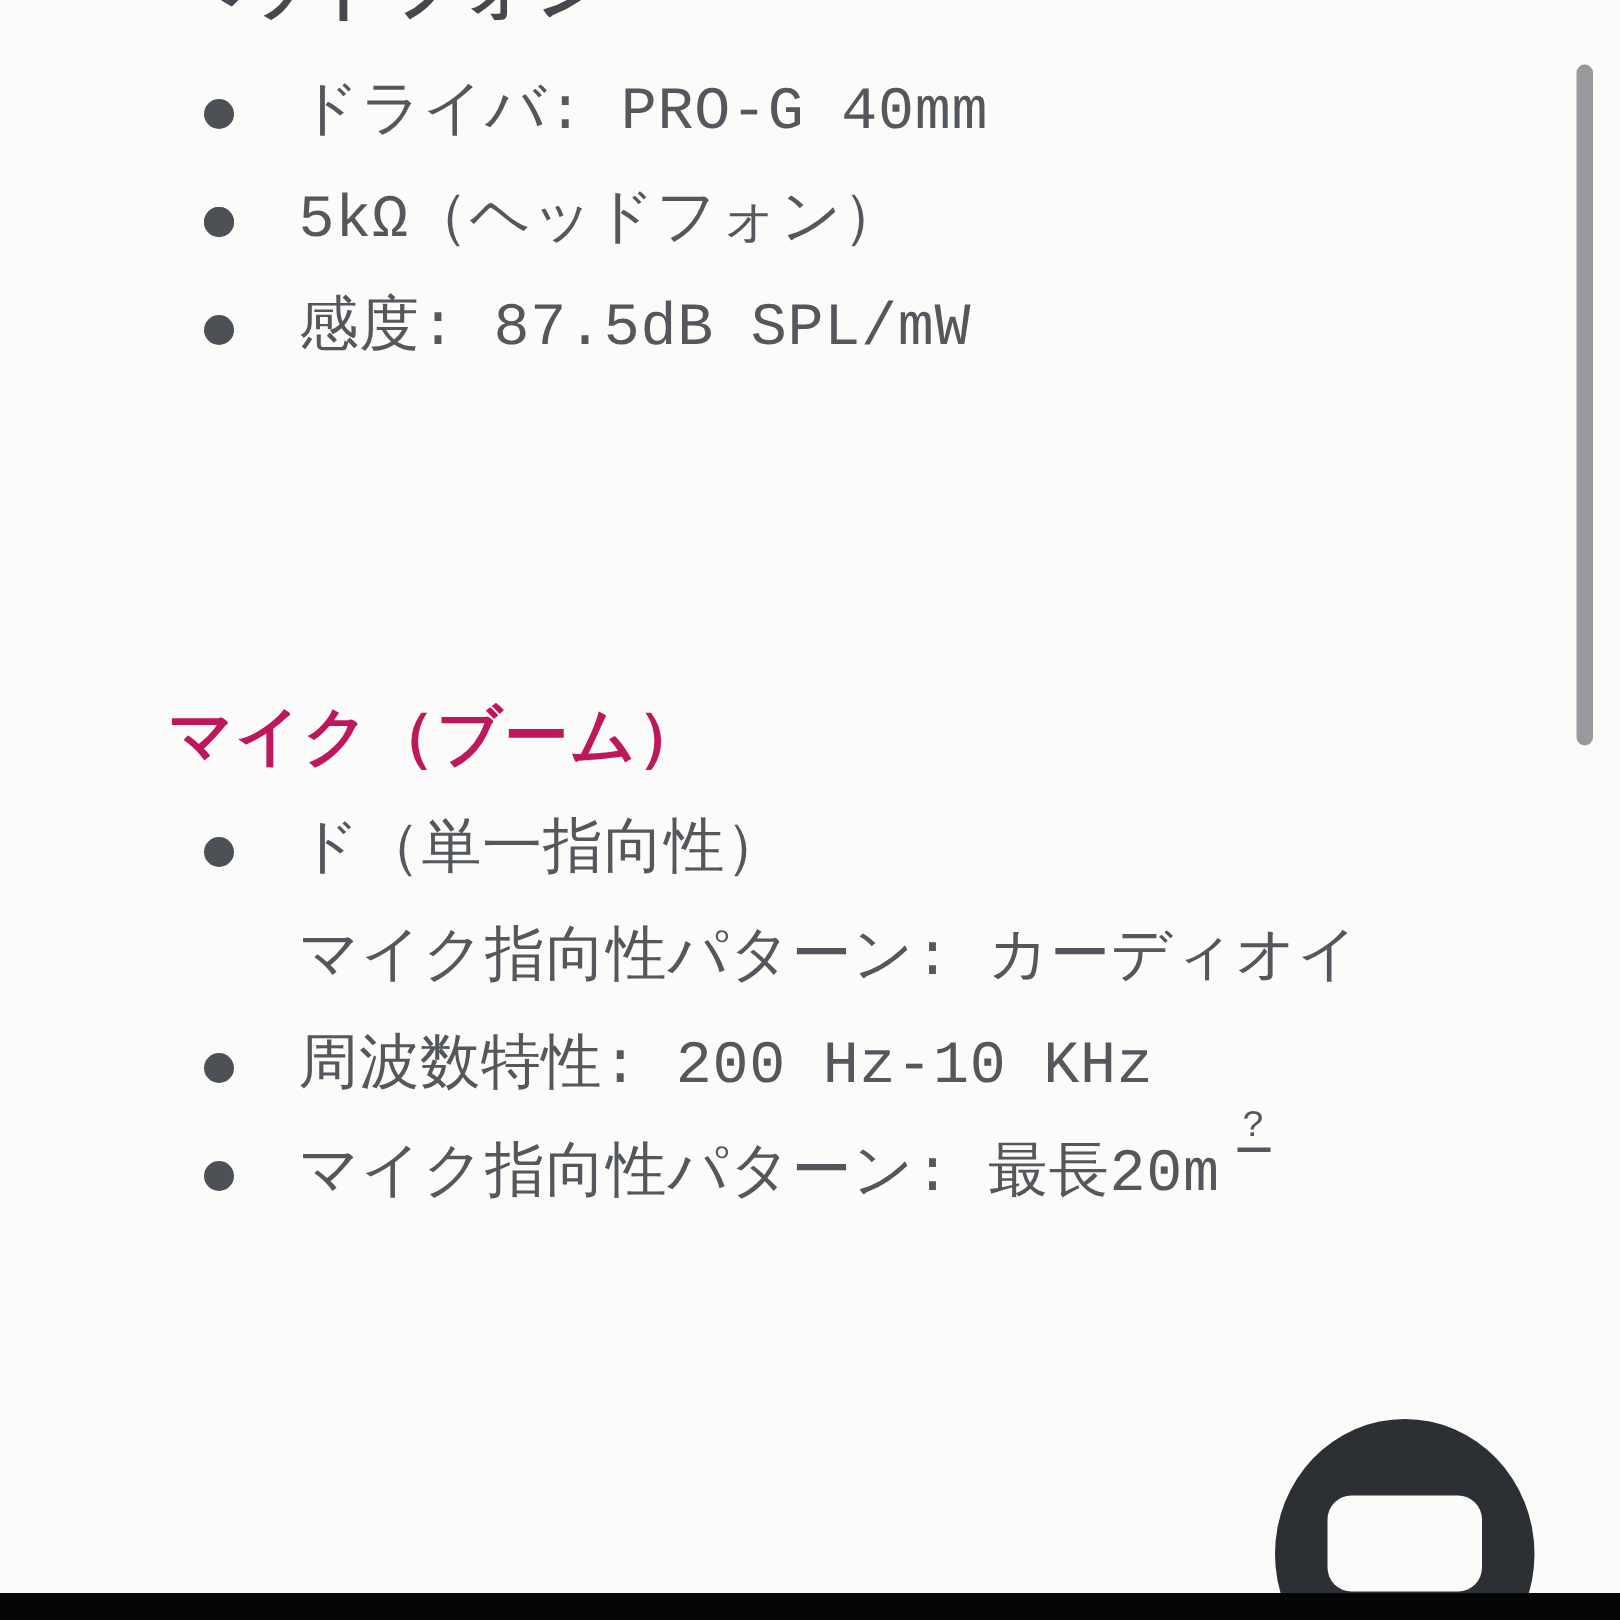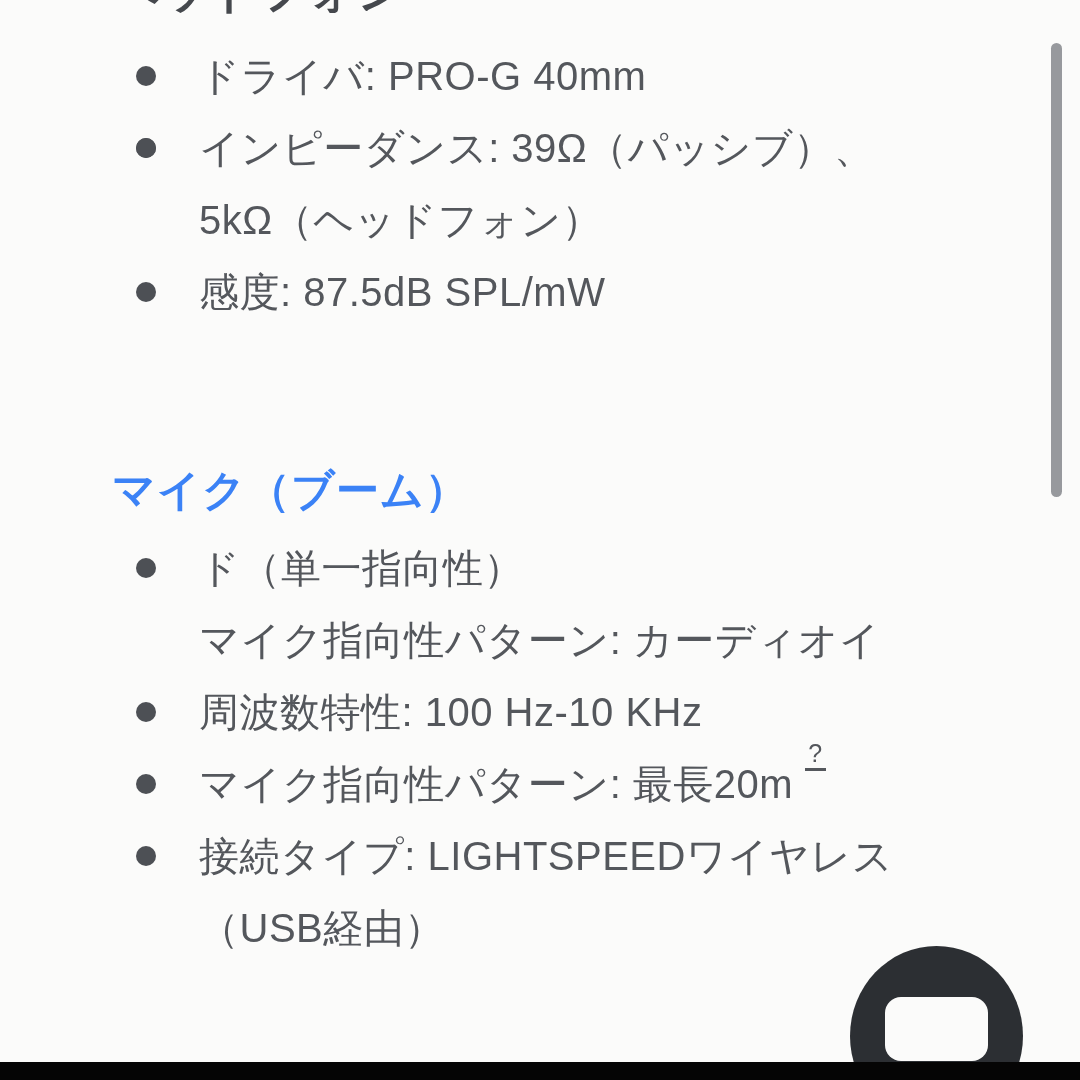--- a/index.html
+++ b/index.html
@@ -23,21 +23,21 @@
     line-height: 47px;
     white-space: nowrap;
   }
   
   .section-title {
     position: absolute;
     left: 112px;
     top: 462px;
     font-size: 43px;
     font-weight: bold;
-    color: #3b82f6;
+    color: #be185d;
     letter-spacing: 1px;
     white-space: nowrap;
   }
   
   .spec-list {
     position: absolute;
     left: 112px;
     width: 820px;
     margin: 0;
     padding: 0;
@@ -55,21 +55,21 @@
   }
   .bullet {
     position: absolute;
     left: 24px;
     top: 26px;
     width: 20px;
     height: 20px;
     border-radius: 50%;
     background: #4d5055;
   }
-  .spec-line { display: block; white-space: nowrap; }
+  .spec-line { display: block; white-space: nowrap; font-family: Liberation Mono, monospace; }
   
   .footnote-sup {
     display: inline-block;
     font-size: 25px;
     line-height: 1;
     position: relative;
     top: -22px;
     margin-left: 12px;
     padding: 0 3px 2px 3px;
     border-bottom: 3px solid #54575c;
@@ -127,49 +127,43 @@
   <ul class="spec-list list-1">
     <li class="spec-item">
       <span class="bullet"></span>
       <span class="spec-line">ドライバ: PRO-G 40mm</span>
     </li>
     <li class="spec-item">
       <span class="bullet"></span>
     </li>
     <li class="spec-item">
       <span class="bullet"></span>
-      <span class="spec-line">インピーダンス: 39Ω（パッシブ）、</span>
       <span class="spec-line">5kΩ（ヘッドフォン）</span>
     </li>
     <li class="spec-item">
       <span class="bullet"></span>
       <span class="spec-line">感度: 87.5dB SPL/mW</span>
     </li>
   </ul>
 
   <div class="section-title">マイク（ブーム）</div>
 
   <ul class="spec-list list-2">
     <li class="spec-item">
       <span class="bullet"></span>
       <span class="spec-line">ド（単一指向性）</span>
       <span class="spec-line">マイク指向性パターン: カーディオイ</span>
     </li>
     <li class="spec-item">
       <span class="bullet"></span>
-      <span class="spec-line">周波数特性: 100 Hz-10 KHz</span>
+      <span class="spec-line">周波数特性: 200 Hz-10 KHz</span>
     </li>
     <li class="spec-item">
       <span class="bullet"></span>
       <span class="spec-line"><span>マイク指向性パターン: 最長20m</span><sup class="footnote-sup">?</sup></span>
-    </li>
-    <li class="spec-item">
-      <span class="bullet"></span>
-      <span class="spec-line">接続タイプ: LIGHTSPEEDワイヤレス</span>
-      <span class="spec-line">（USB経由）</span>
     </li>
   </ul>
 
   <div class="scrollbar-thumb"></div>
 
   <div class="fab">
     <div class="fab-screen"></div>
   </div>
 
   <div class="bottom-bar"></div>

